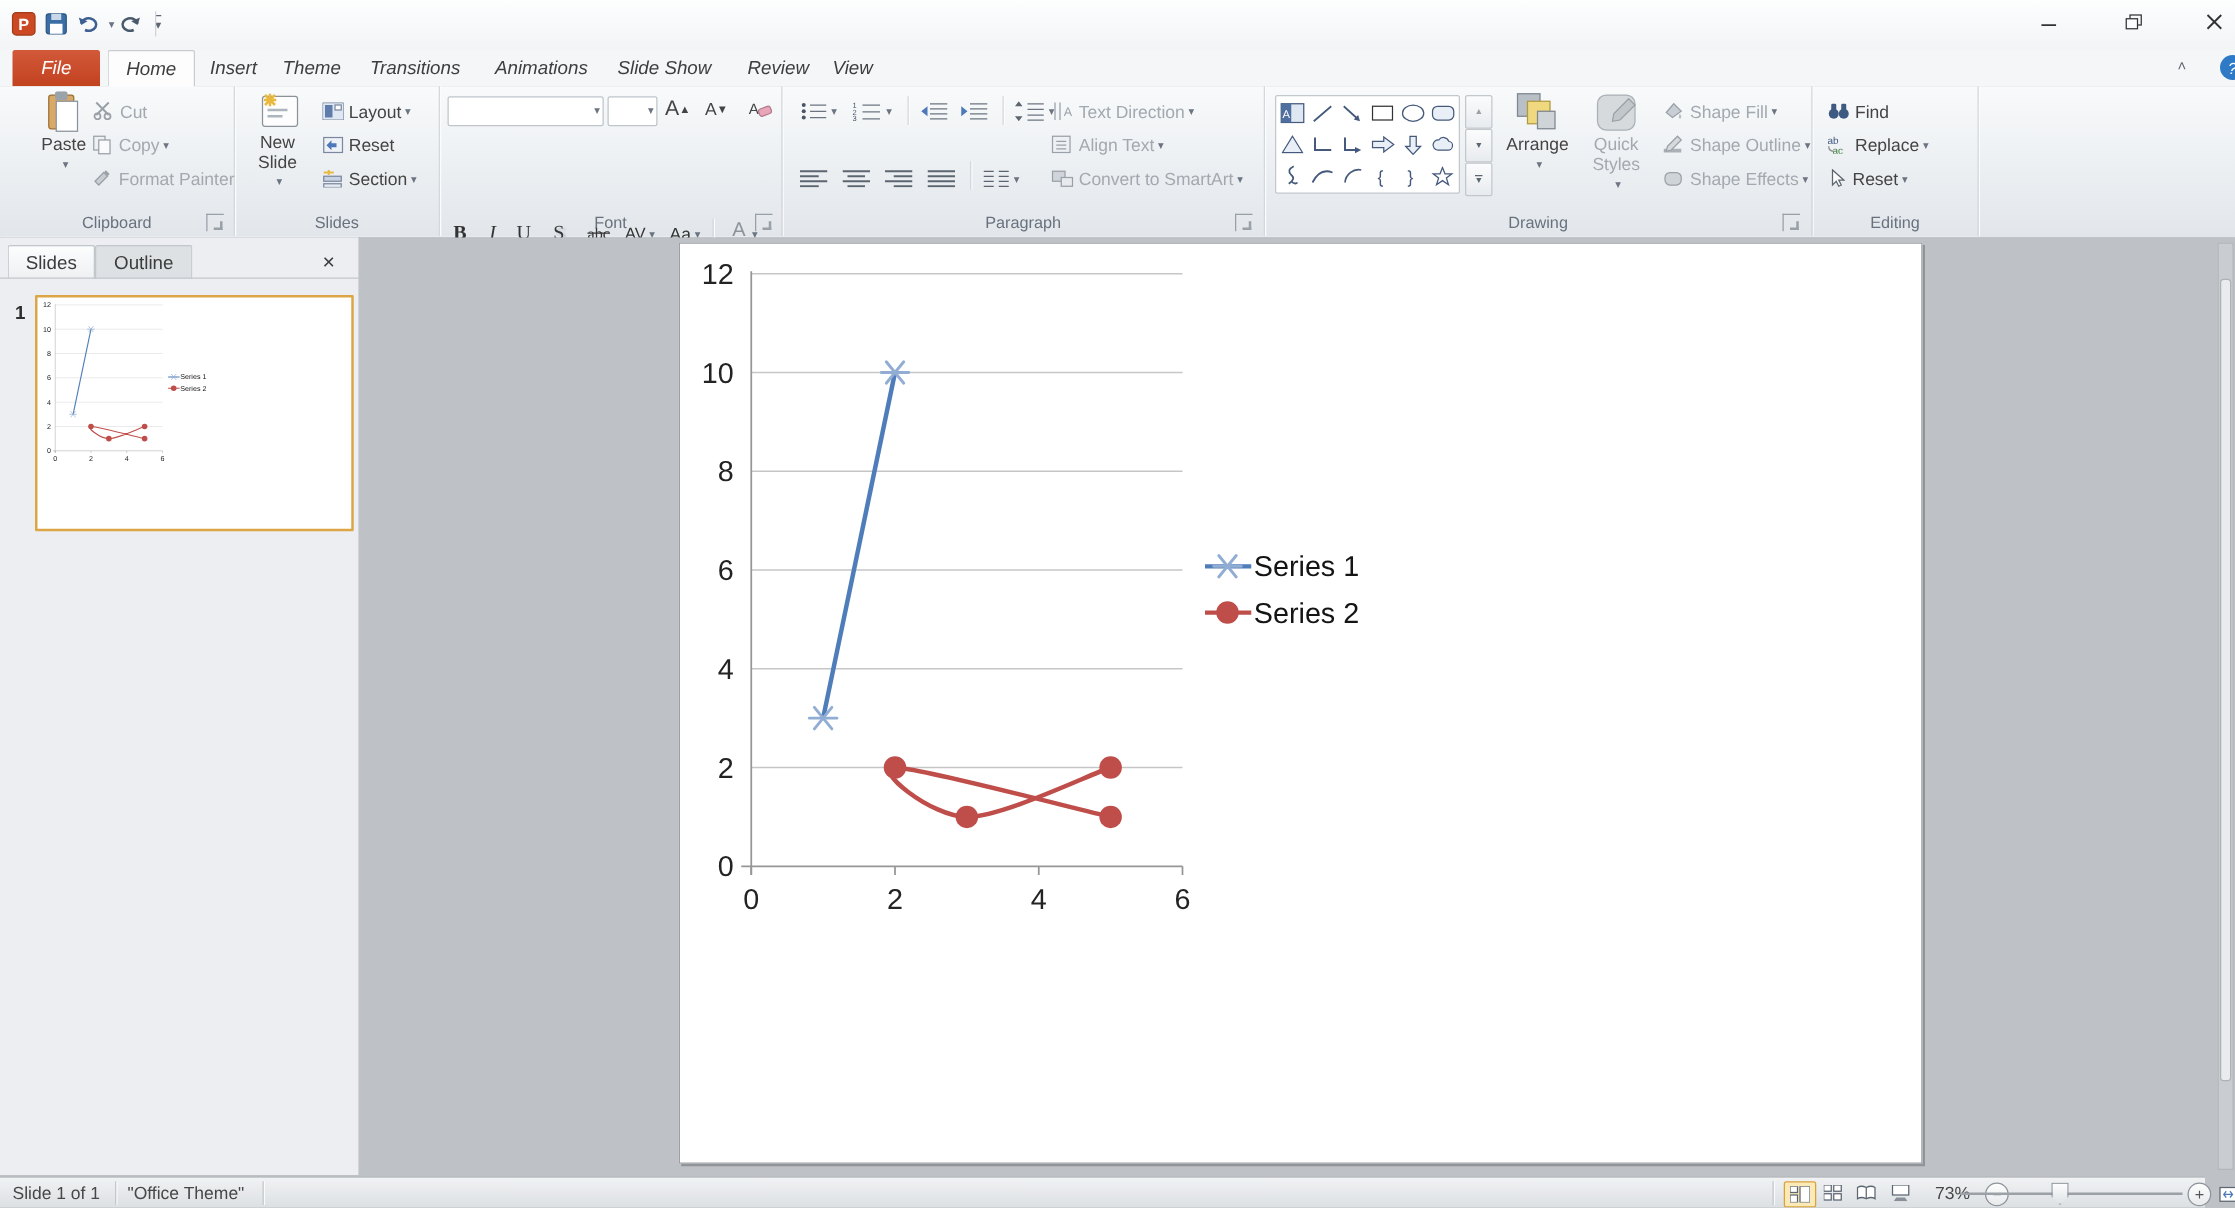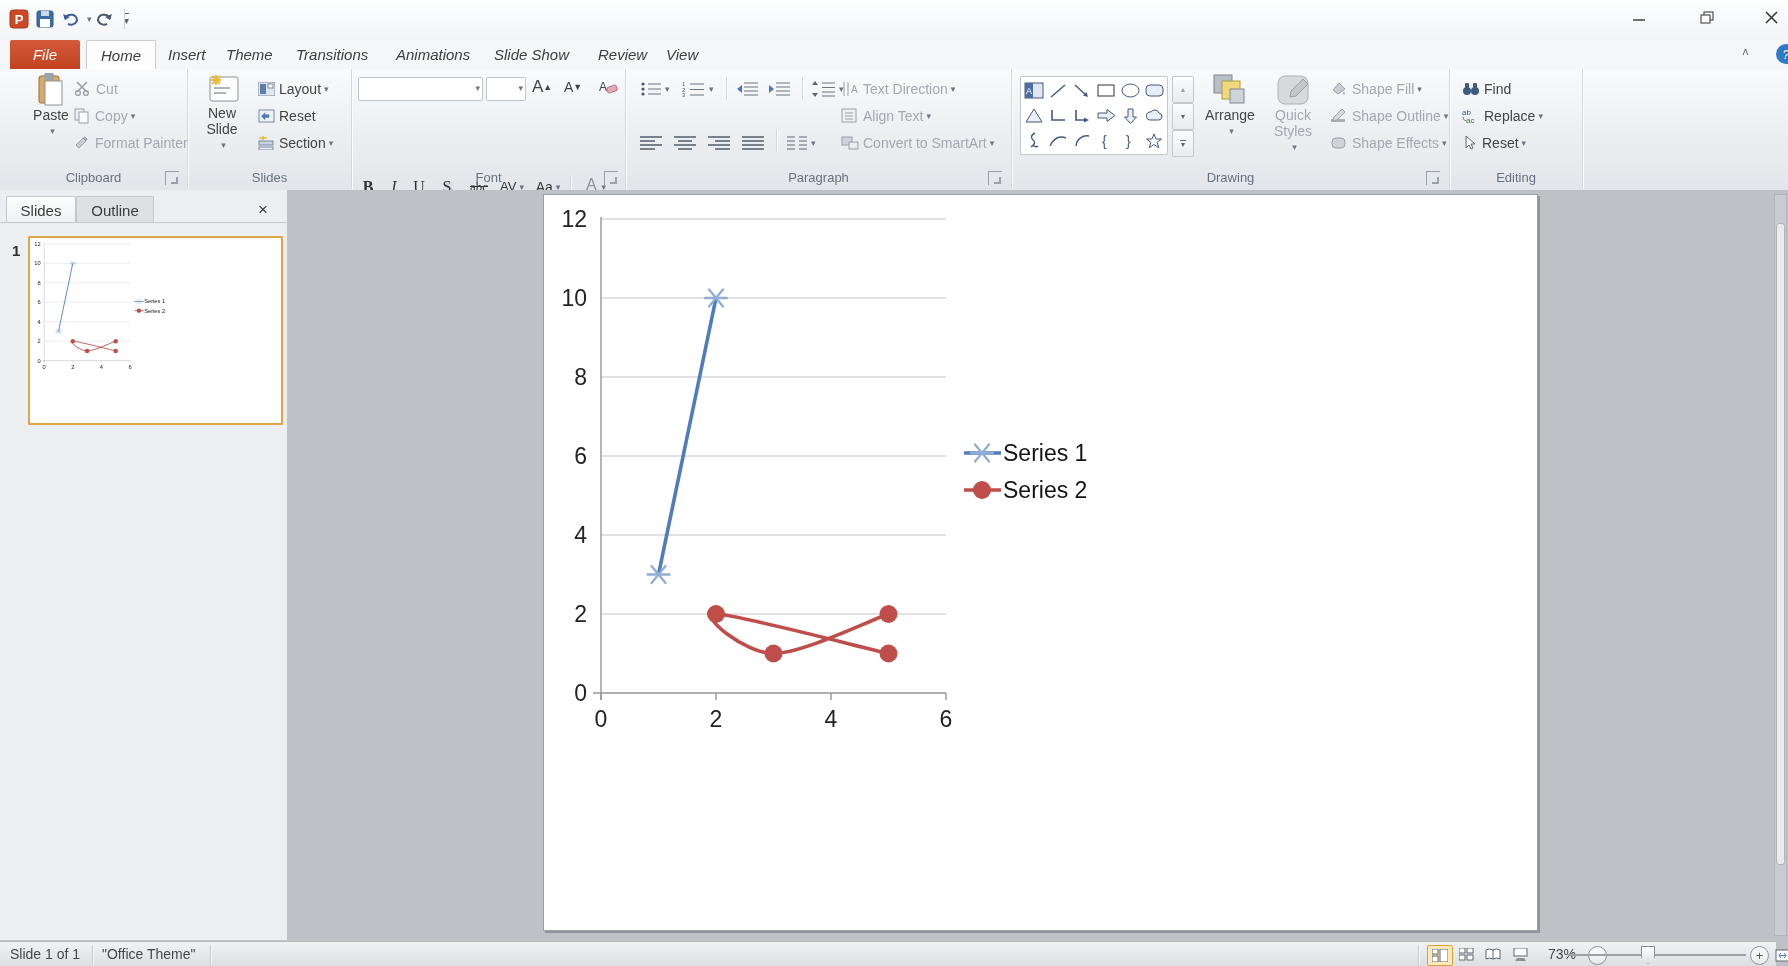--- a/index.html
+++ b/index.html
@@ -56,21 +56,21 @@
   
   #canvas{left:287px;top:190px;width:1501px;height:750px;background:#bec2c6;}
   #slide{position:absolute;left:256px;top:4px;width:993px;height:735px;background:#fff;
      border:1px solid #9aa0a5;box-shadow:2px 2px 0 rgba(90,95,100,.45);}
   #vscroll{position:absolute;right:1px;top:4px;width:11px;height:740px;background:#c9ccd0;border:1px solid #b2b6ba;}
   #vthumb{position:absolute;left:1px;top:28px;width:7px;height:640px;background:#e9ebed;border:1px solid #aeb2b6;border-radius:3px;}
   svg text{font-family:"Liberation Sans",sans-serif;}
   
   #statusbar{left:0;top:941px;width:1764px;height:25px;
      background:linear-gradient(#f0f2f4,#dcdfe2);border-top:1px solid #b6bbc0;
-     font-size:14px;color:#474747;padding-left:12px;}
+     font-size:14px;color:#474747;}
   .ssep{position:absolute;top:3px;width:1px;height:19px;background:#c2c7cb;box-shadow:1px 0 0 #fafbfc;}
   .viewbtn{position:absolute;top:3px;width:24px;height:19px;display:flex;align-items:center;justify-content:center;}
   .viewbtn.sel{background:#fbe9b8;border:1px solid #d9a33c;border-radius:2px;}
   .zoombtn{position:absolute;top:4px;width:17px;height:17px;border:1px solid #8d939a;border-radius:50%;
      display:flex;align-items:center;justify-content:center;font-size:13px;color:#555;background:linear-gradient(#fdfdfd,#e8eaec);}
   #ztrack{position:absolute;top:12px;left:1568px;width:178px;height:2px;background:#9ba1a7;}
   #zthumb{position:absolute;top:4px;left:1641px;width:12px;height:16px;background:linear-gradient(#fdfdfe,#dfe3e6);
      border:1px solid #858c93;clip-path:polygon(0 0,100% 0,100% 62%,50% 100%,0 62%);}
 </style>
 </head>

